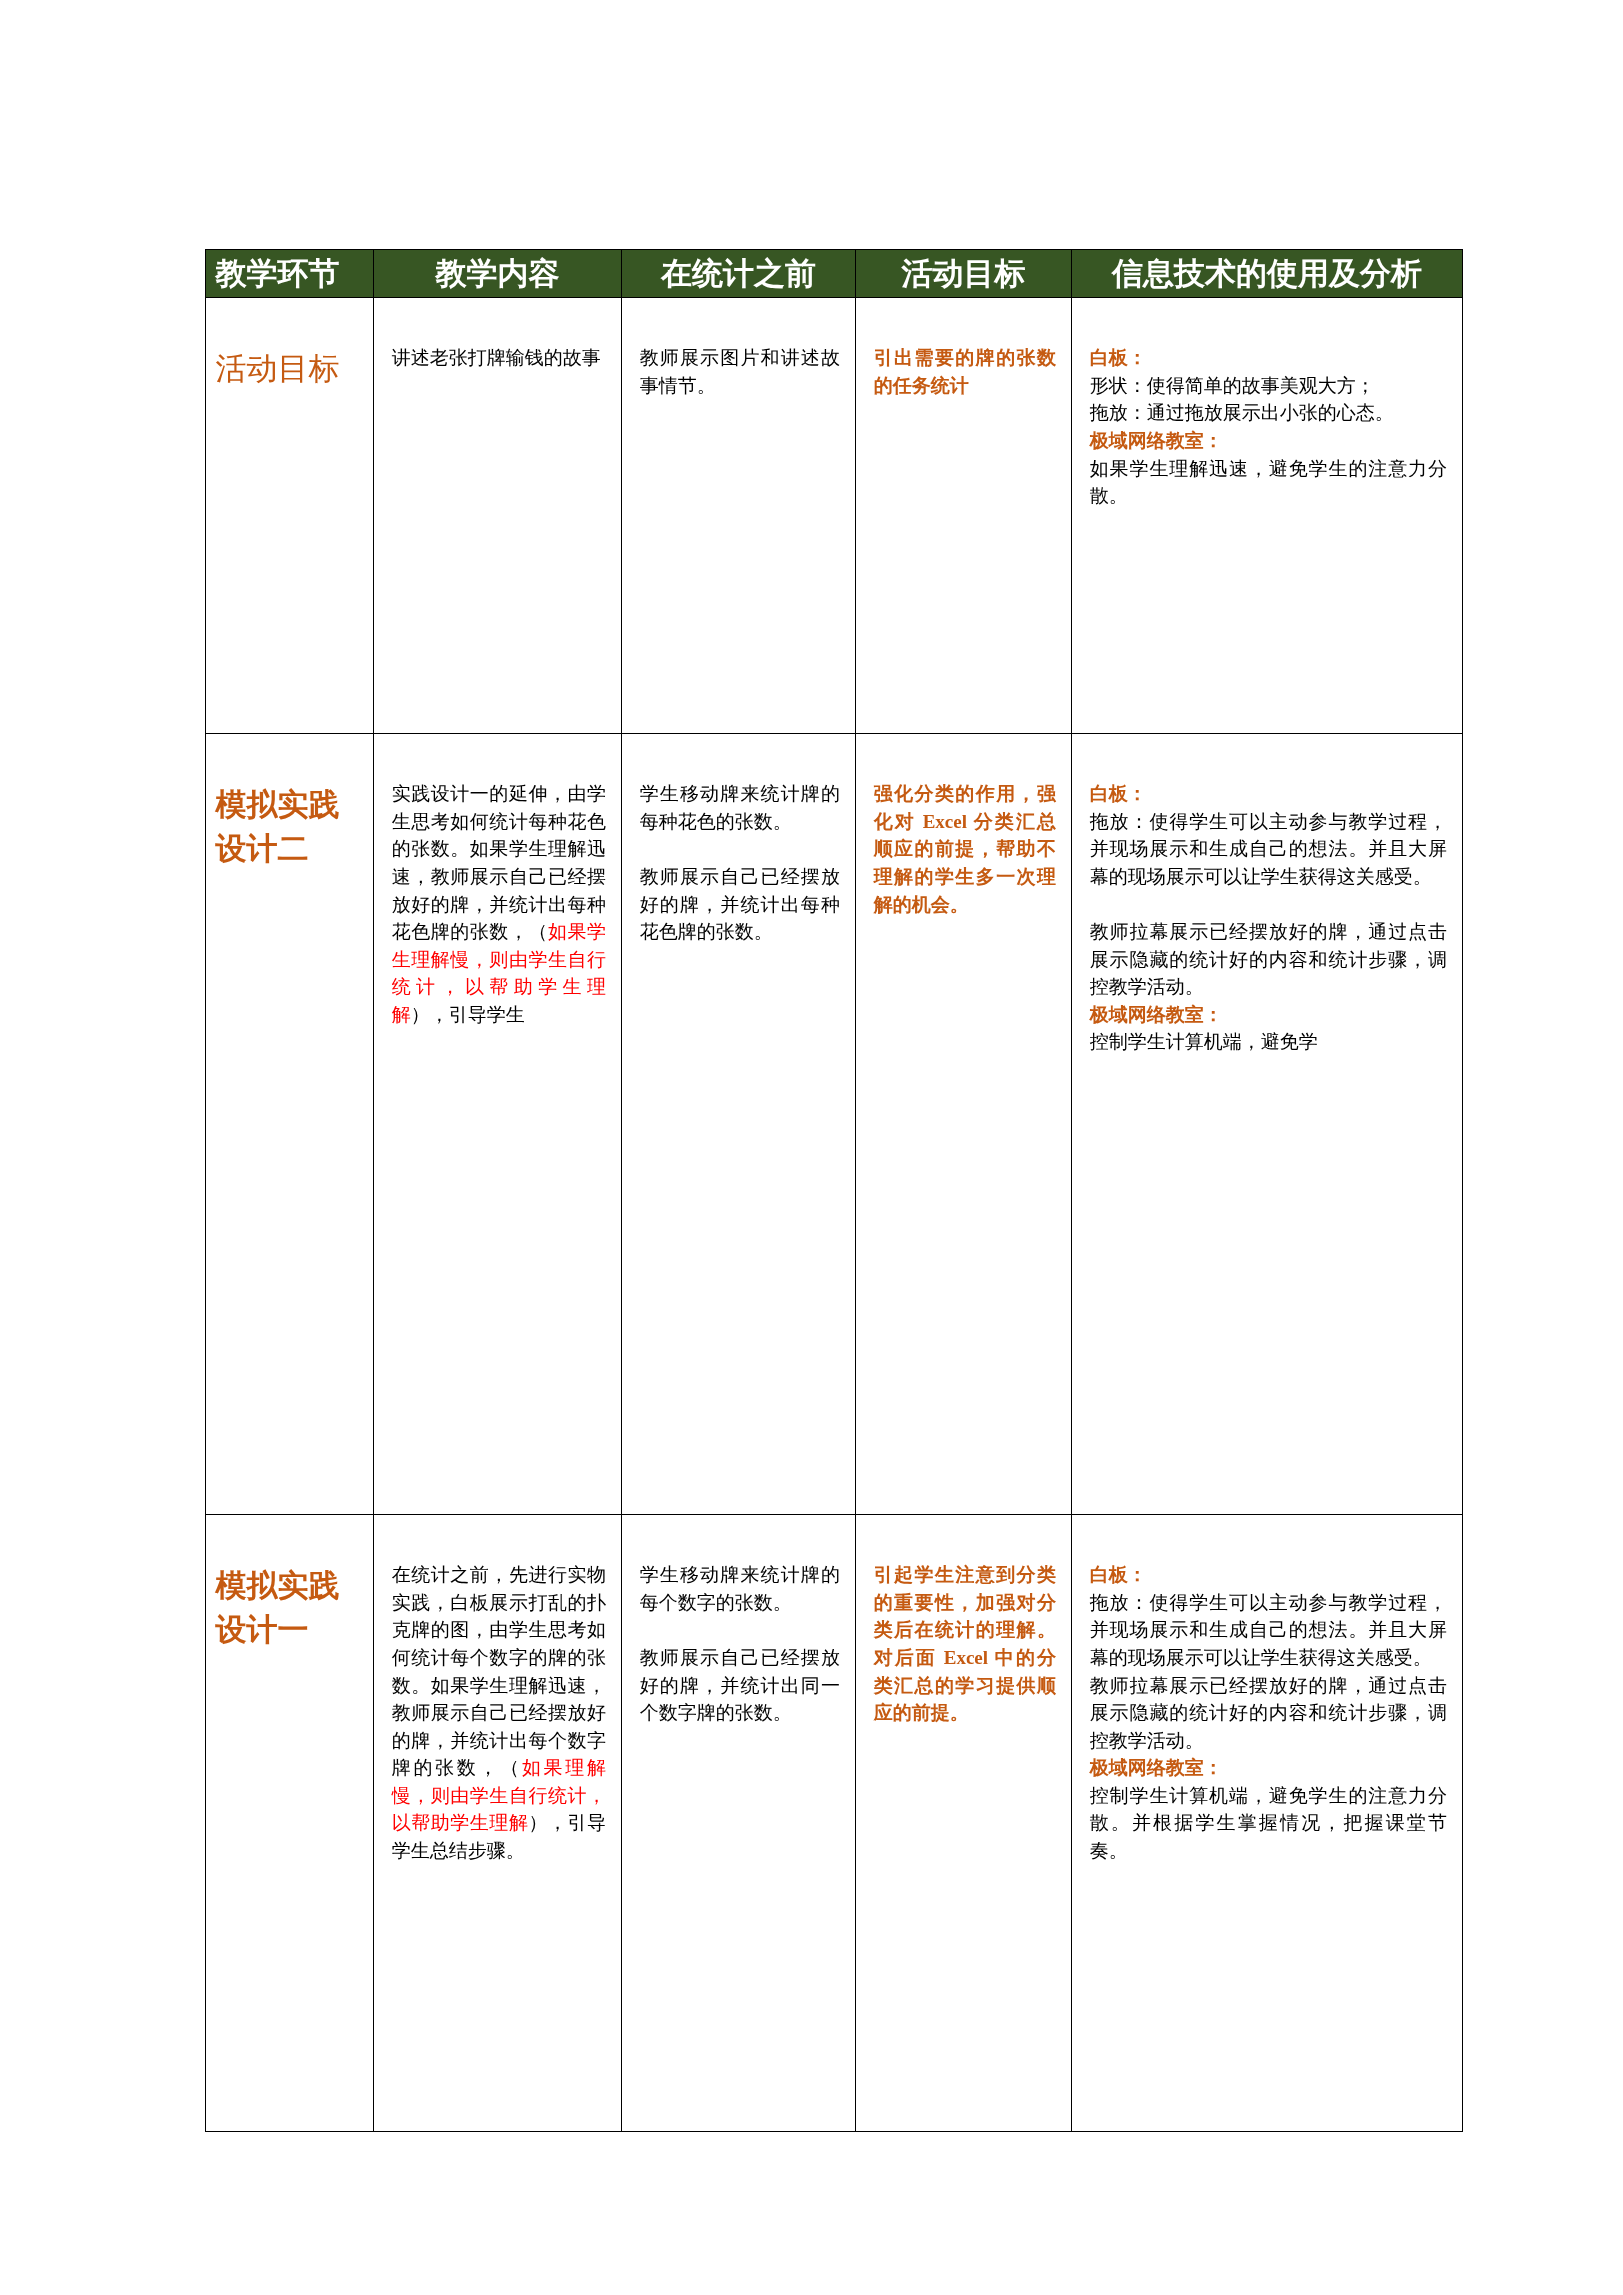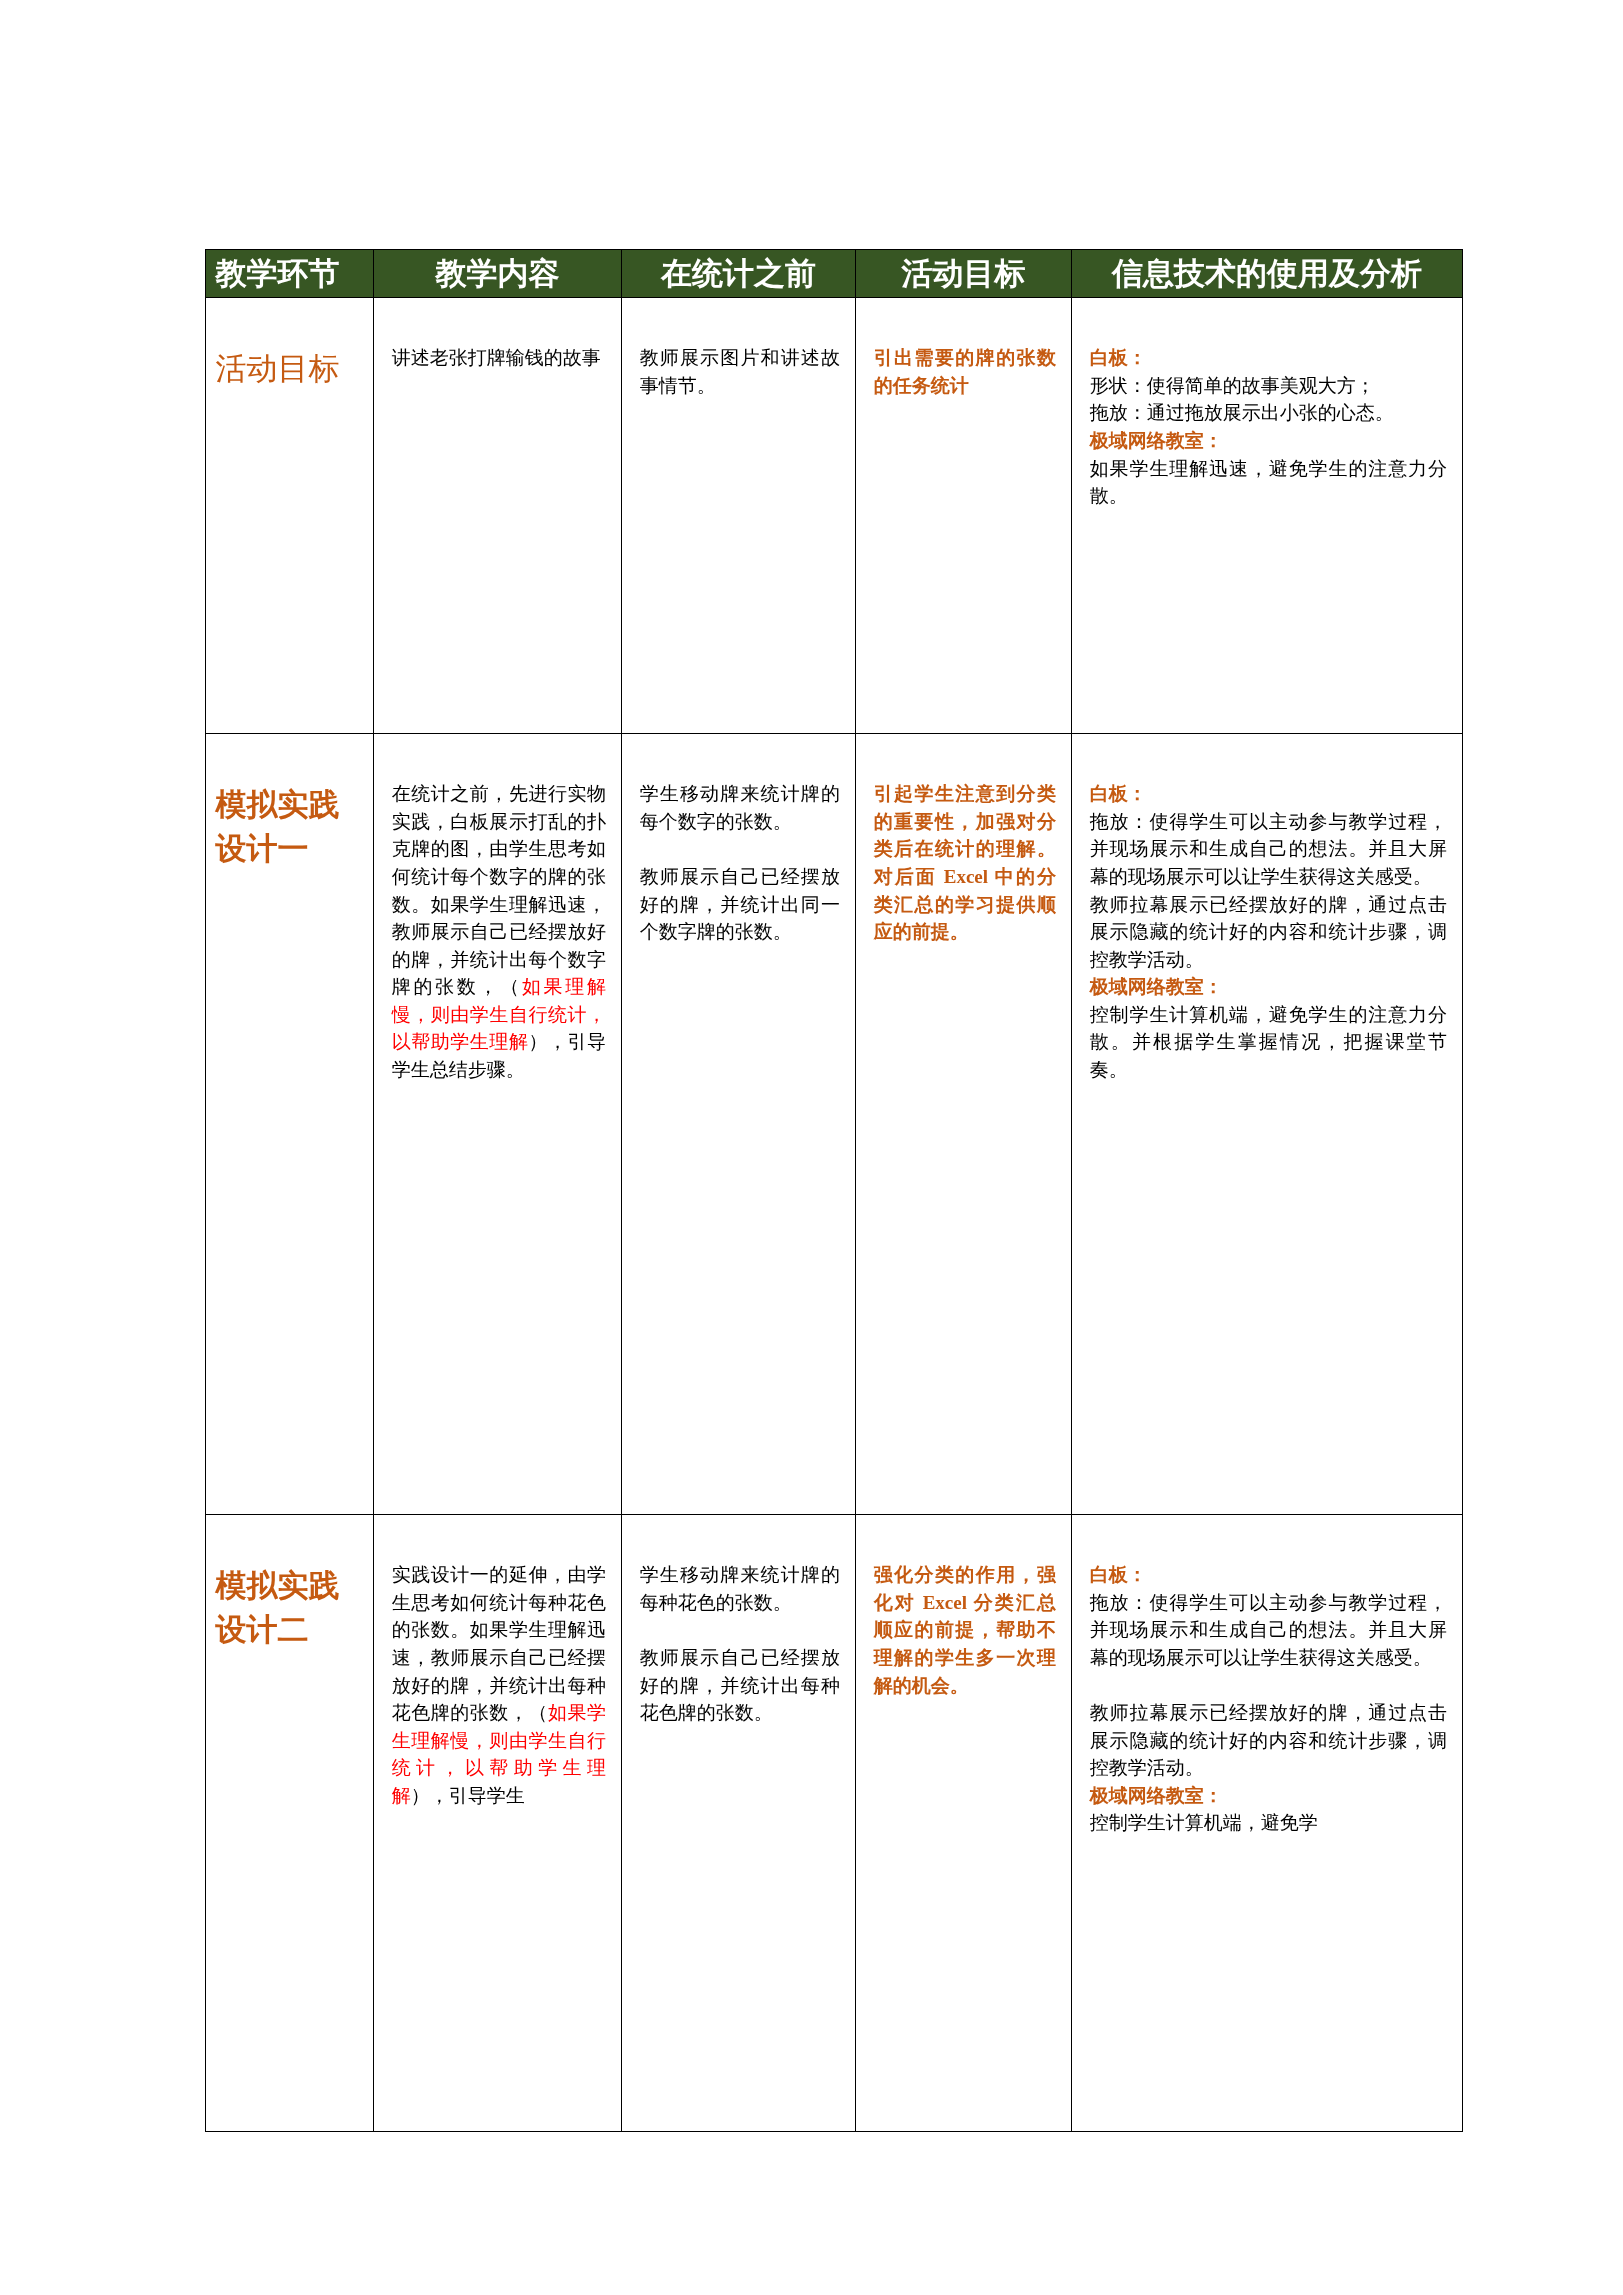--- a/index.html
+++ b/index.html
@@ -105,43 +105,20 @@
           <td>
             <p><span class="orange-bold">白板：</span></p>
             <p><span>形状：使得简单的故事美观大方；</span></p>
             <p><span>拖放：通过拖放展示出小张的心态。</span></p>
             <p><span class="orange-bold">极域网络教室：</span></p>
             <p><span>如果学生理解迅速，避免学生的注意力分散。</span></p>
           </td>
         </tr>
         <tr>
           <td class="stage">
-            <p><span class="orange-bold">模拟实践设计一</span></p>
-          </td>
-          <td>
-            <p><span>在统计之前，先进行实物实践，白板展示打乱的扑克牌的图，由学生思考如何统计每个数字的牌的张数。如果学生理解迅速，教师展示自己已经摆放好的牌，并统计出每个数字牌的张数，（</span><span class="red">如果理解慢，则由学生自行统计，以帮助学生理解</span><span>），引导学生总结步骤。</span></p>
-          </td>
-          <td>
-            <p><span>学生移动牌来统计牌的每个数字的张数。</span></p>
-            <p class="blank">&nbsp;</p>
-            <p><span>教师展示自己已经摆放好的牌，并统计出同一个数字牌的张数。</span></p>
-          </td>
-          <td>
-            <p><span class="orange-bold">引起学生注意到分类的重要性，加强对分类后在统计的理解。对后面 Excel 中的分类汇总的学习提供顺应的前提。</span></p>
-          </td>
-          <td>
-            <p><span class="orange-bold">白板：</span></p>
-            <p><span>拖放：使得学生可以主动参与教学过程，并现场展示和生成自己的想法。并且大屏幕的现场展示可以让学生获得这关感受。</span></p>
-            <p><span>教师拉幕展示已经摆放好的牌，通过点击展示隐藏的统计好的内容和统计步骤，调控教学活动。</span></p>
-            <p><span class="orange-bold">极域网络教室：</span></p>
-            <p><span>控制学生计算机端，避免学生的注意力分散。并根据学生掌握情况，把握课堂节奏。</span></p>
-          </td>
-        </tr>
-        <tr>
-          <td class="stage">
             <p><span class="orange-bold">模拟实践设计二</span></p>
           </td>
           <td>
             <p><span>实践设计一的延伸，由学生思考如何统计每种花色的张数。如果学生理解迅速，教师展示自己已经摆放好的牌，并统计出每种花色牌的张数，（</span><span class="red">如果学生理解慢，则由学生自行统计，以帮助学生理解</span><span>），引导学生</span></p>
           </td>
           <td>
             <p><span>学生移动牌来统计牌的每种花色的张数。</span></p>
             <p class="blank">&nbsp;</p>
             <p><span>教师展示自己已经摆放好的牌，并统计出每种花色牌的张数。</span></p>
           </td>
@@ -150,16 +127,39 @@
           </td>
           <td>
             <p><span class="orange-bold">白板：</span></p>
             <p><span>拖放：使得学生可以主动参与教学过程，并现场展示和生成自己的想法。并且大屏幕的现场展示可以让学生获得这关感受。</span></p>
             <p class="blank">&nbsp;</p>
             <p><span>教师拉幕展示已经摆放好的牌，通过点击展示隐藏的统计好的内容和统计步骤，调控教学活动。</span></p>
             <p><span class="orange-bold">极域网络教室：</span></p>
             <p><span>控制学生计算机端，避免学</span></p>
           </td>
         </tr>
+        <tr>
+          <td class="stage">
+            <p><span class="orange-bold">模拟实践设计一</span></p>
+          </td>
+          <td>
+            <p><span>在统计之前，先进行实物实践，白板展示打乱的扑克牌的图，由学生思考如何统计每个数字的牌的张数。如果学生理解迅速，教师展示自己已经摆放好的牌，并统计出每个数字牌的张数，（</span><span class="red">如果理解慢，则由学生自行统计，以帮助学生理解</span><span>），引导学生总结步骤。</span></p>
+          </td>
+          <td>
+            <p><span>学生移动牌来统计牌的每个数字的张数。</span></p>
+            <p class="blank">&nbsp;</p>
+            <p><span>教师展示自己已经摆放好的牌，并统计出同一个数字牌的张数。</span></p>
+          </td>
+          <td>
+            <p><span class="orange-bold">引起学生注意到分类的重要性，加强对分类后在统计的理解。对后面 Excel 中的分类汇总的学习提供顺应的前提。</span></p>
+          </td>
+          <td>
+            <p><span class="orange-bold">白板：</span></p>
+            <p><span>拖放：使得学生可以主动参与教学过程，并现场展示和生成自己的想法。并且大屏幕的现场展示可以让学生获得这关感受。</span></p>
+            <p><span>教师拉幕展示已经摆放好的牌，通过点击展示隐藏的统计好的内容和统计步骤，调控教学活动。</span></p>
+            <p><span class="orange-bold">极域网络教室：</span></p>
+            <p><span>控制学生计算机端，避免学生的注意力分散。并根据学生掌握情况，把握课堂节奏。</span></p>
+          </td>
+        </tr>
       </tbody>
   </table>
 </div>
 
 
 </body></html>

